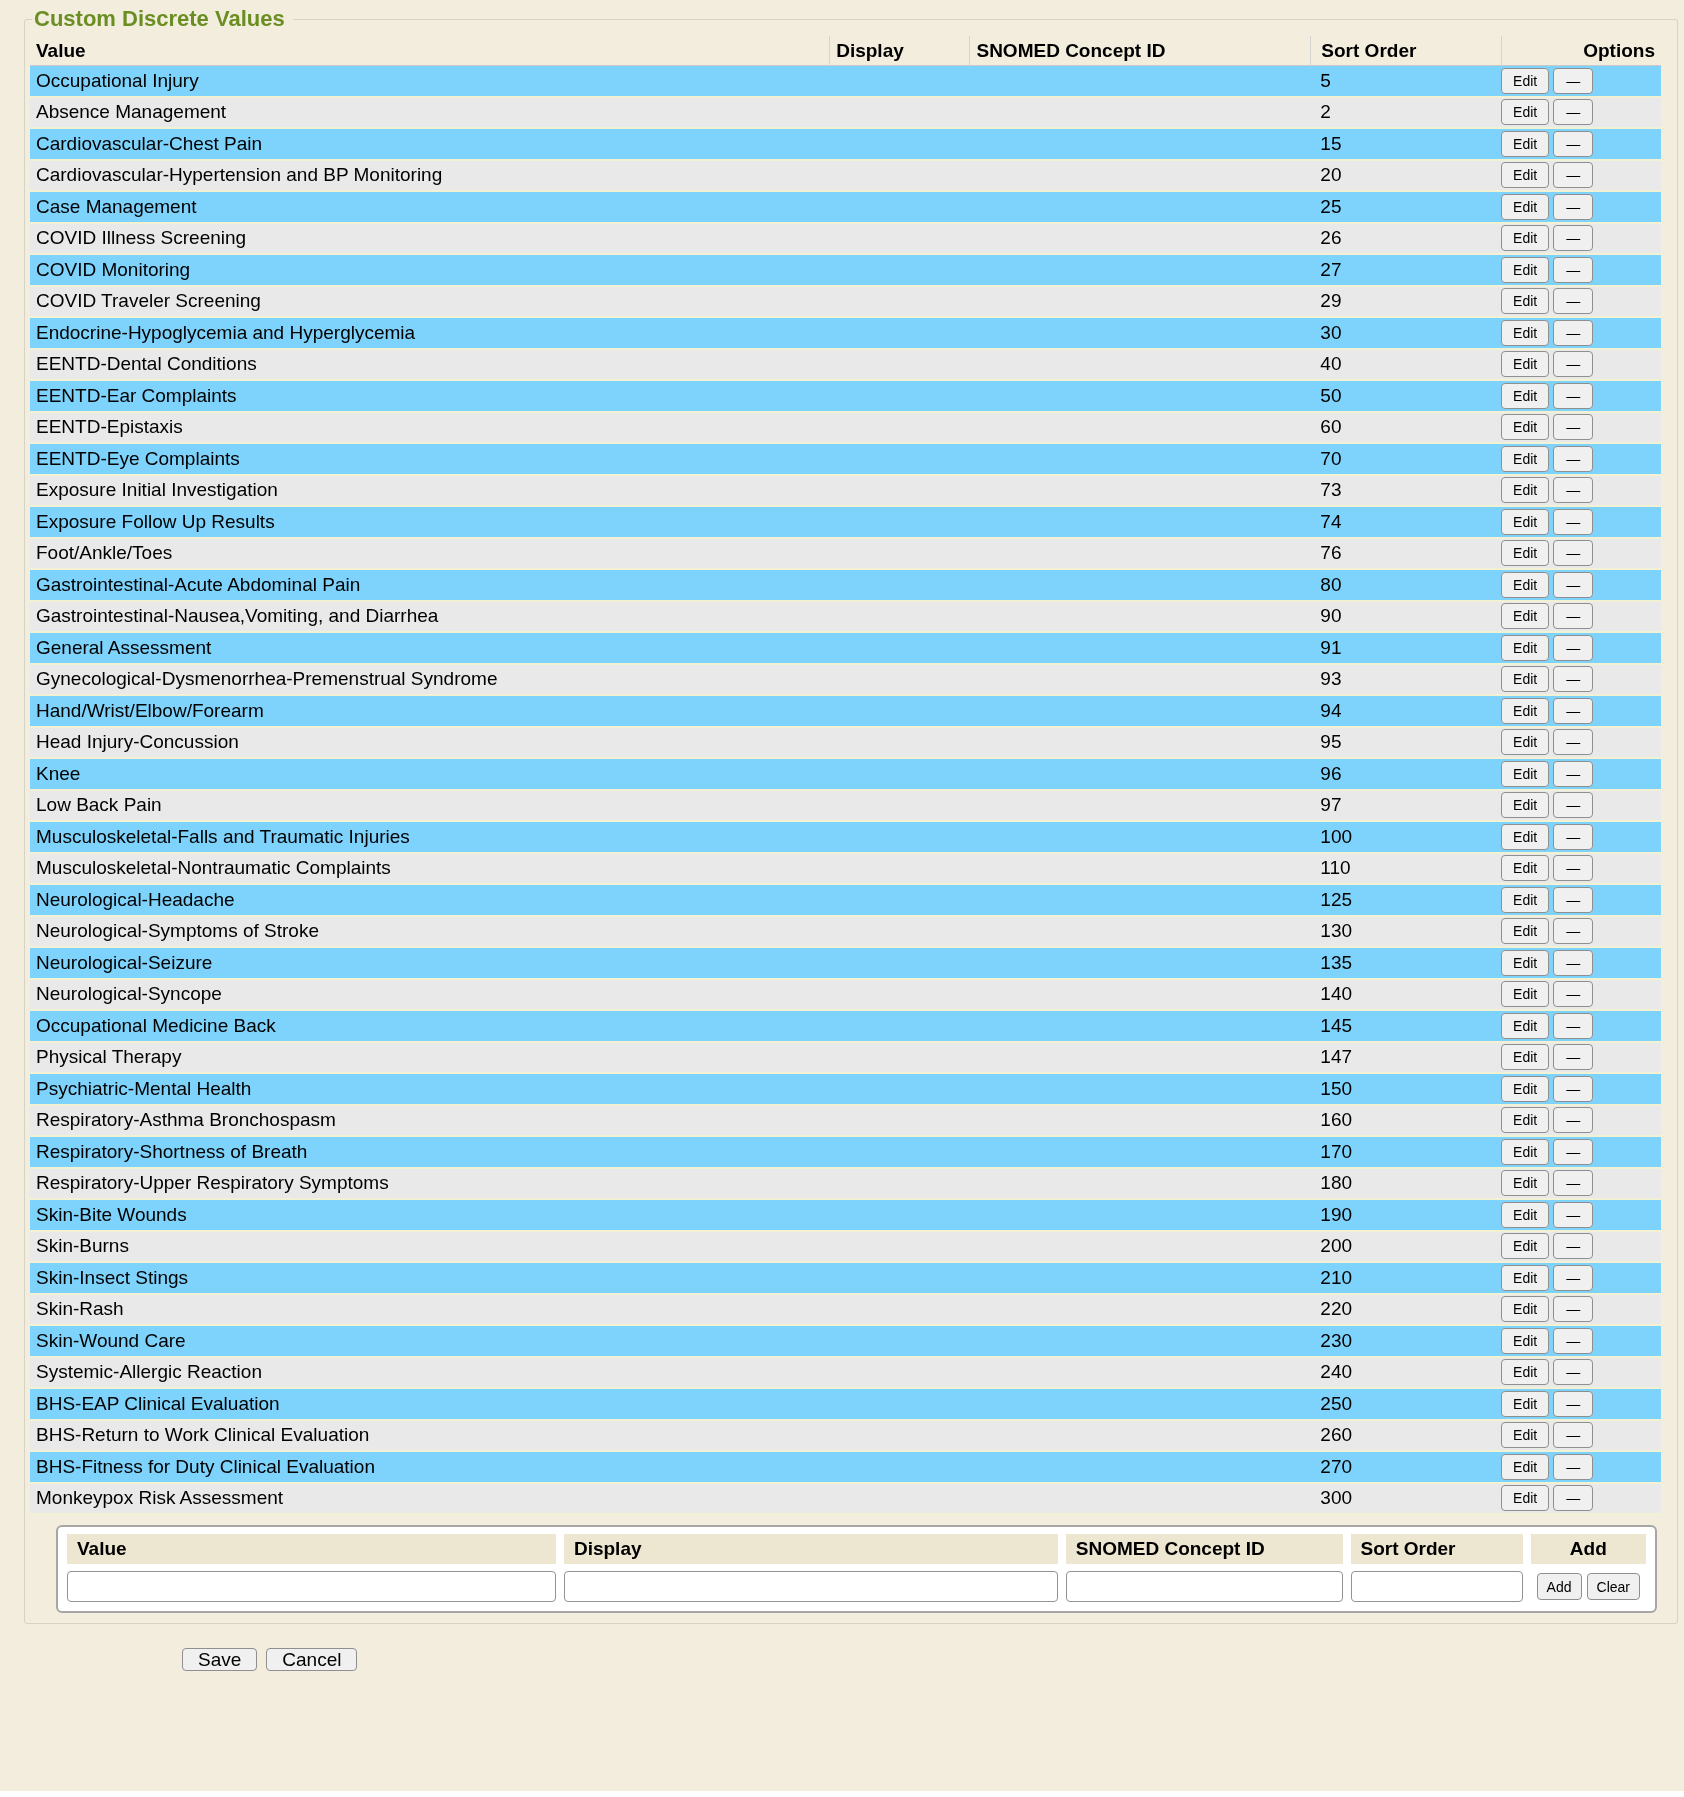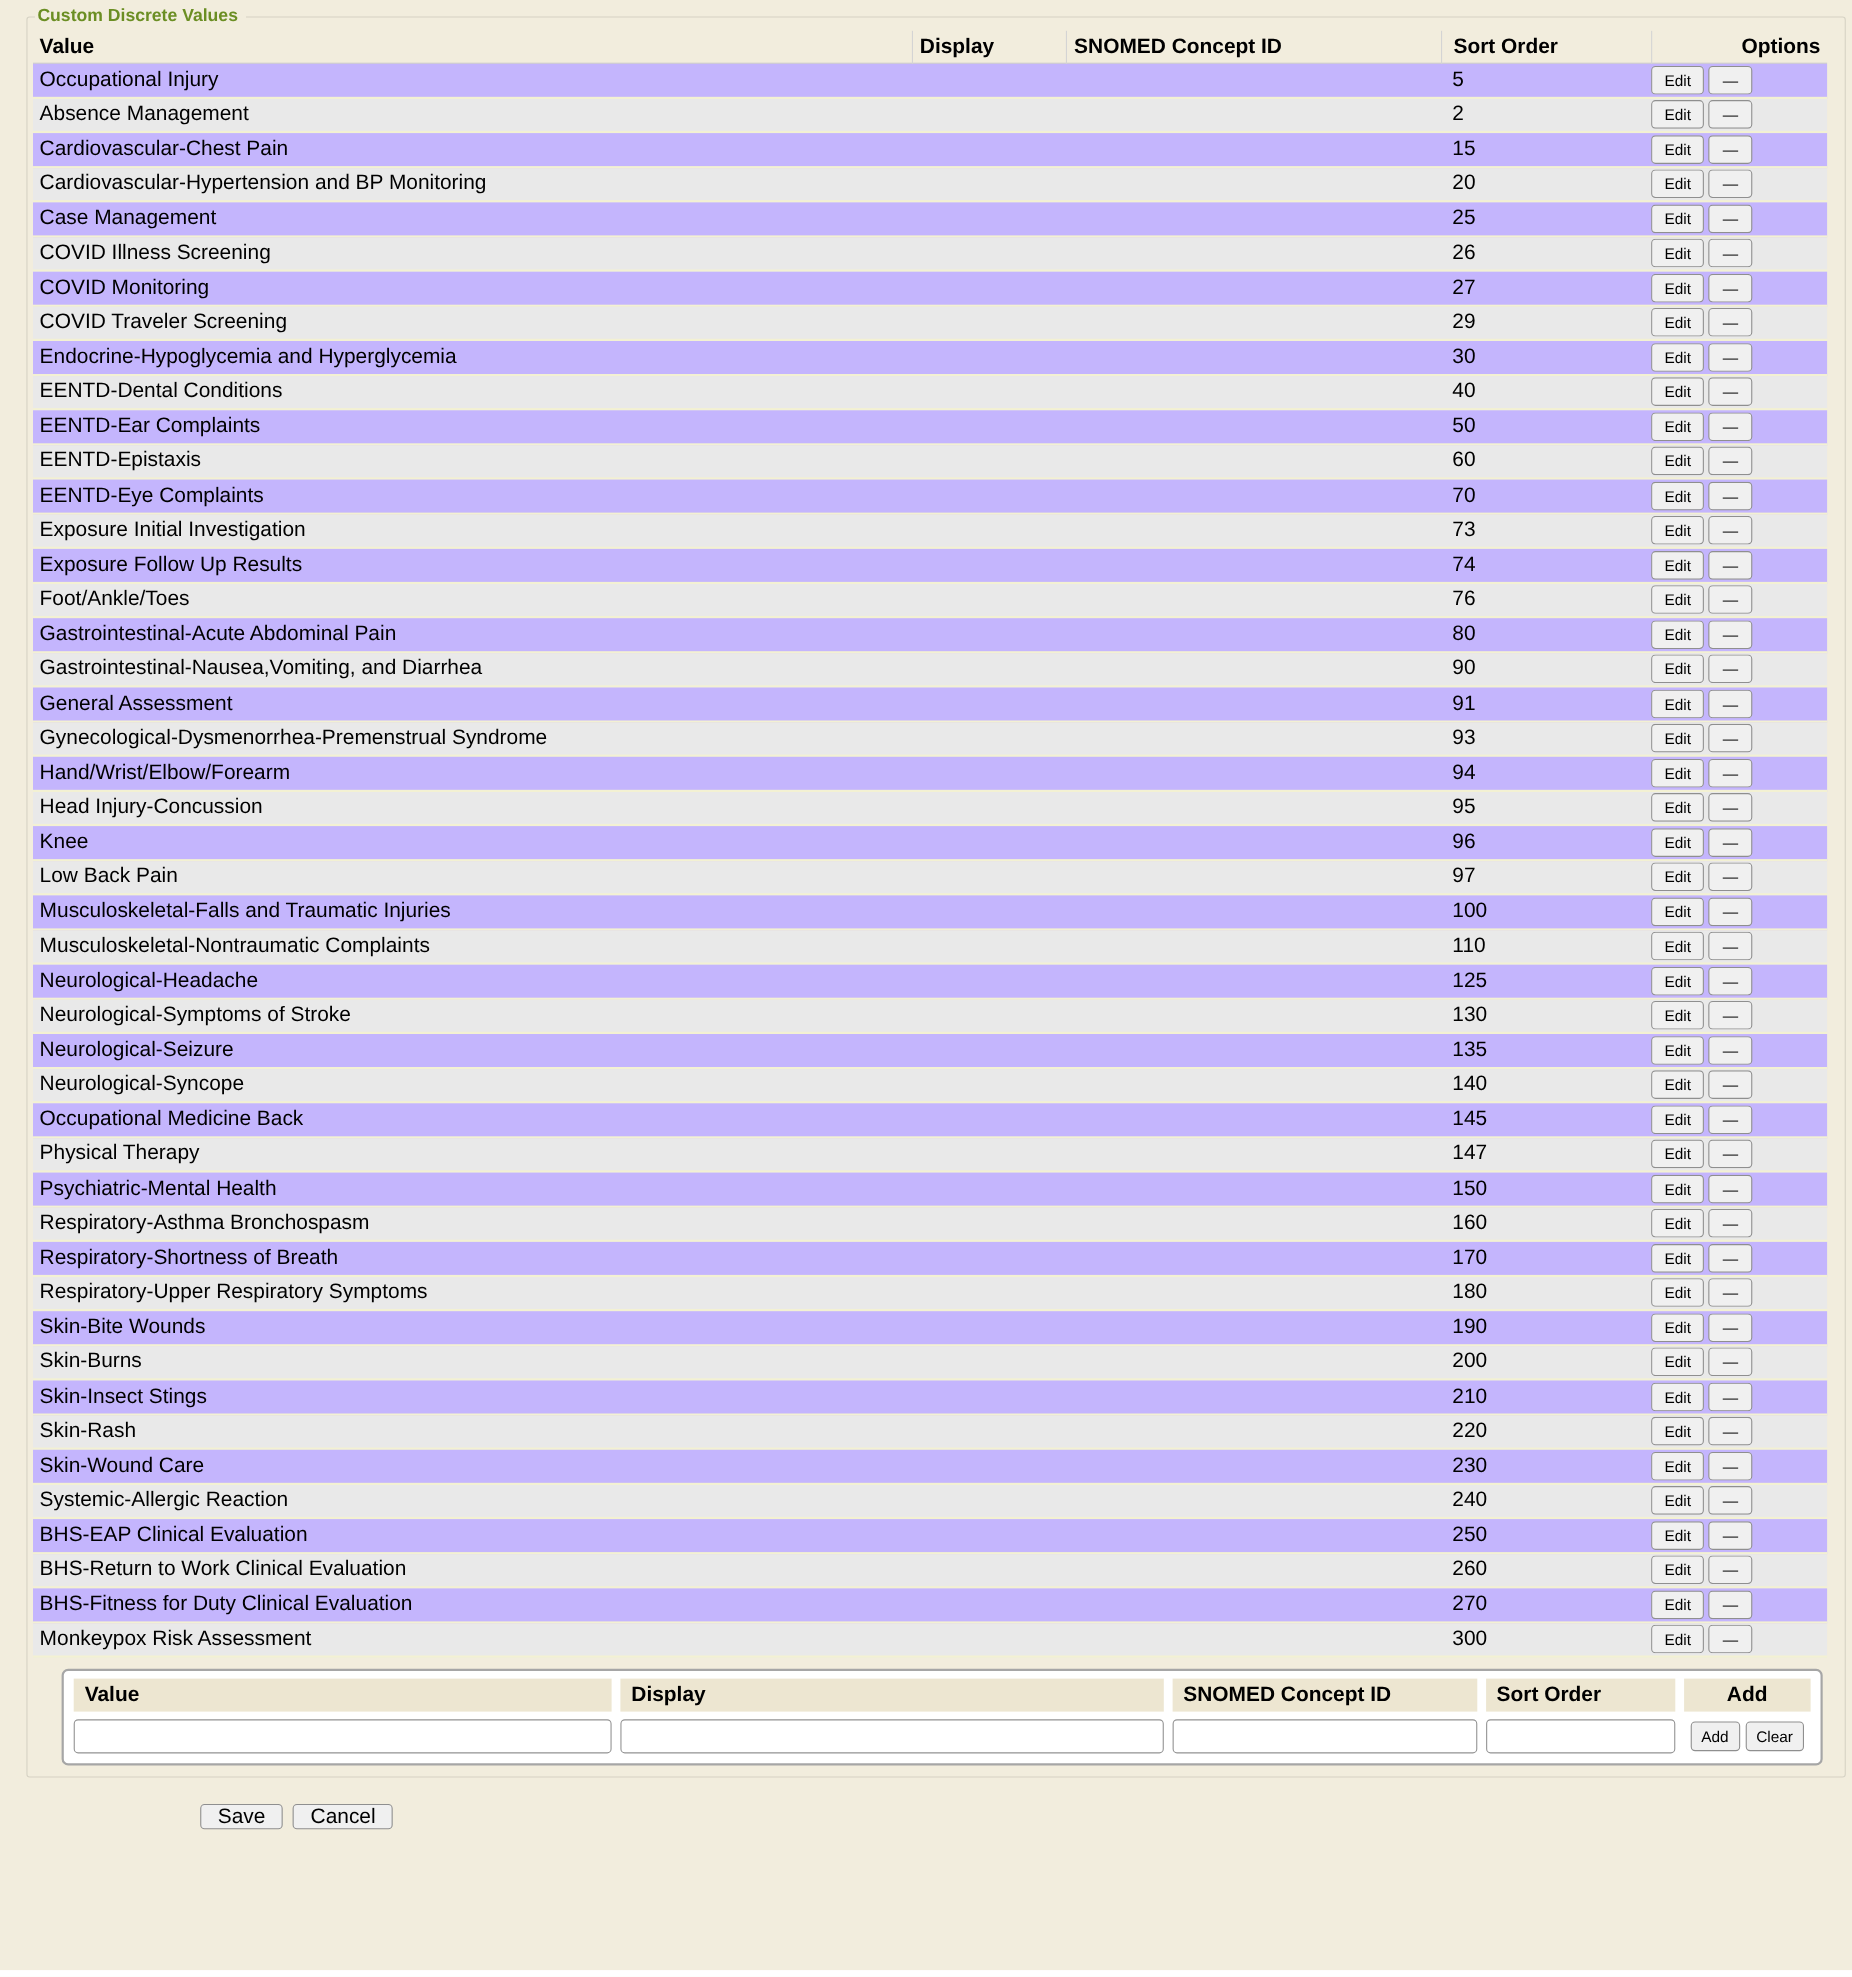--- a/index.html
+++ b/index.html
@@ -16,21 +16,21 @@
     overflow: hidden;
   }
   fieldset.panel {
     margin: 0;
     border: 1px solid #D6D2C4;
     border-radius: 3px;
     padding: 4px 4px 10px 5px;
   }
   legend.panel-title {
     color: #6B8E23;
-    font-size: 16px;
+    font-size: 22px;
     font-weight: bold;
     padding: 0 8px 0 2px;
     margin-left: 2px;
   }
   
   .table { margin: 0 12px 0 0; }
   .thead, .trow {
     display: grid;
     grid-template-columns: 49% 8.6% 20.9% 11.7% 9.8%;
     align-items: center;
@@ -39,21 +39,21 @@
     font-weight: bold;
     font-size: 19px;
     height: 30px;
     border-bottom: 1px solid #C9C9C9;
   }
   .th { padding: 0 6px; height: 30px; line-height: 30px; white-space: nowrap; overflow: hidden; }
   .th + .th { border-left: 1px solid #D4D4D4; }
   .th.sort { padding-left: 10px; }
   .th.options { text-align: right; }
   .trow {
-    background: #c4b5fd;
+    background: #7dd3fc;
     height: 31.5px;
     border-bottom: 2px solid #F3F1D3;
     font-size: 19px;
   }
   .trow:nth-child(even) { background: #E9E9E9; }
   .td { padding: 0 6px; white-space: nowrap; overflow: hidden; }
   .td.sort { padding-left: 10px; }
   .td.options { display: flex; gap: 4px; padding: 0; }
   
   .btn {

